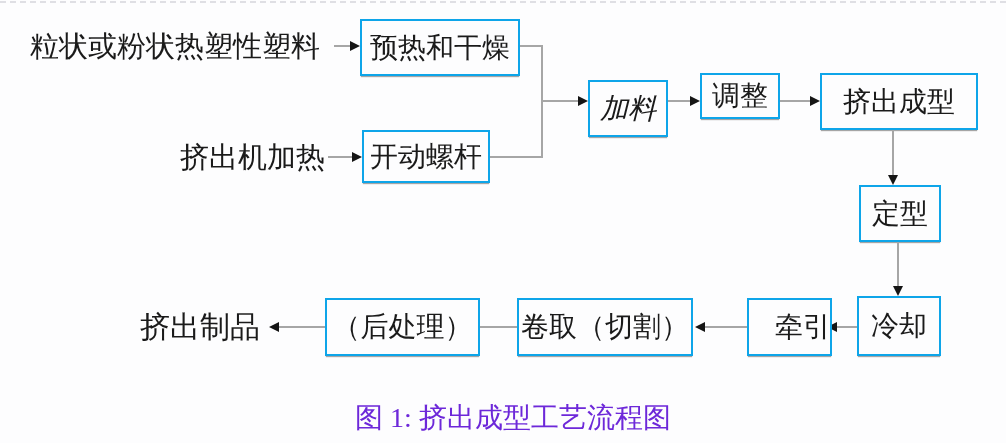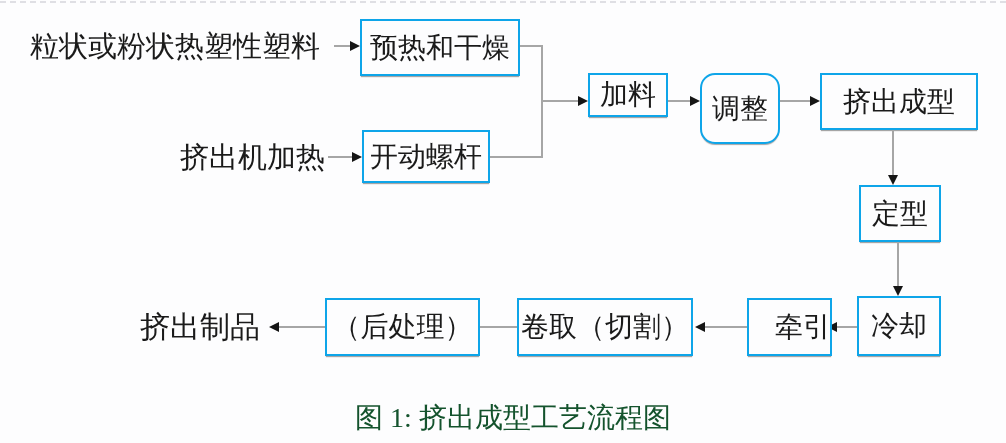--- a/index.html
+++ b/index.html
@@ -33,21 +33,21 @@
     line-height:1;
   }
   .hline{position:absolute;height:2px;background:#a6a6a6;}
   .vline{position:absolute;width:2px;background:#a6a6a6;}
   .arr{position:absolute;width:0;height:0;}
   .arr.right{border-top:5px solid transparent;border-bottom:5px solid transparent;border-left:10px solid #151515;}
   .arr.left{border-top:5px solid transparent;border-bottom:5px solid transparent;border-right:10px solid #151515;}
   .arr.down{border-left:5px solid transparent;border-right:5px solid transparent;border-top:10px solid #151515;}
   .caption{
     position:absolute;left:20px;right:0;top:399px;
-    text-align:center;font-size:28px;color:#14532d;
+    text-align:center;font-size:28px;color:#6d28d9;
   }
 </style>
 </head>
 <body>
 
 <div id="stage">
 
   <div class="dashed-top"></div>
 
   <div class="lbl" style="left:30px;top:32px;">粒状或粉状热塑性塑料</div>
@@ -59,24 +59,24 @@
   <div class="hline" style="left:328px;top:156px;width:24px;"></div>
   <div class="arr right" style="left:352px;top:152px;"></div>
   <div class="node" style="left:362px;top:130px;width:128px;height:53px;text-align:right;">开动螺杆</div>
 
   <div class="hline" style="left:520px;top:45px;width:23px;"></div>
   <div class="hline" style="left:490px;top:156px;width:53px;"></div>
   <div class="vline" style="left:541px;top:45px;height:113px;"></div>
   <div class="hline" style="left:542px;top:100px;width:36px;"></div>
   <div class="arr right" style="left:578px;top:96px;"></div>
 
-  <div class="node" style="left:588px;top:73px;width:80px;height:44px;">加料</div>
+  <div class="node" style="left:588px;top:80px;width:80px;height:57px;font-style:italic;">加料</div>
   <div class="hline" style="left:668px;top:100px;width:22px;"></div>
   <div class="arr right" style="left:690px;top:96px;"></div>
-  <div class="node" style="left:700px;top:73px;width:80px;height:71px;border-radius:15px;">调整</div>
+  <div class="node" style="left:700px;top:73px;width:80px;height:46px;">调整</div>
   <div class="hline" style="left:780px;top:100px;width:30px;"></div>
   <div class="arr right" style="left:810px;top:96px;"></div>
   <div class="node" style="left:820px;top:73px;width:158px;height:57px;">挤出成型</div>
 
   <div class="vline" style="left:892px;top:130px;height:47px;"></div>
   <div class="arr down" style="left:888px;top:175px;"></div>
   <div class="node" style="left:859px;top:185px;width:82px;height:57px;">定型</div>
   <div class="vline" style="left:897px;top:242px;height:45px;"></div>
   <div class="arr down" style="left:893px;top:286px;"></div>
   <div class="node" style="left:857px;top:296px;width:84px;height:60px;">冷却</div>

